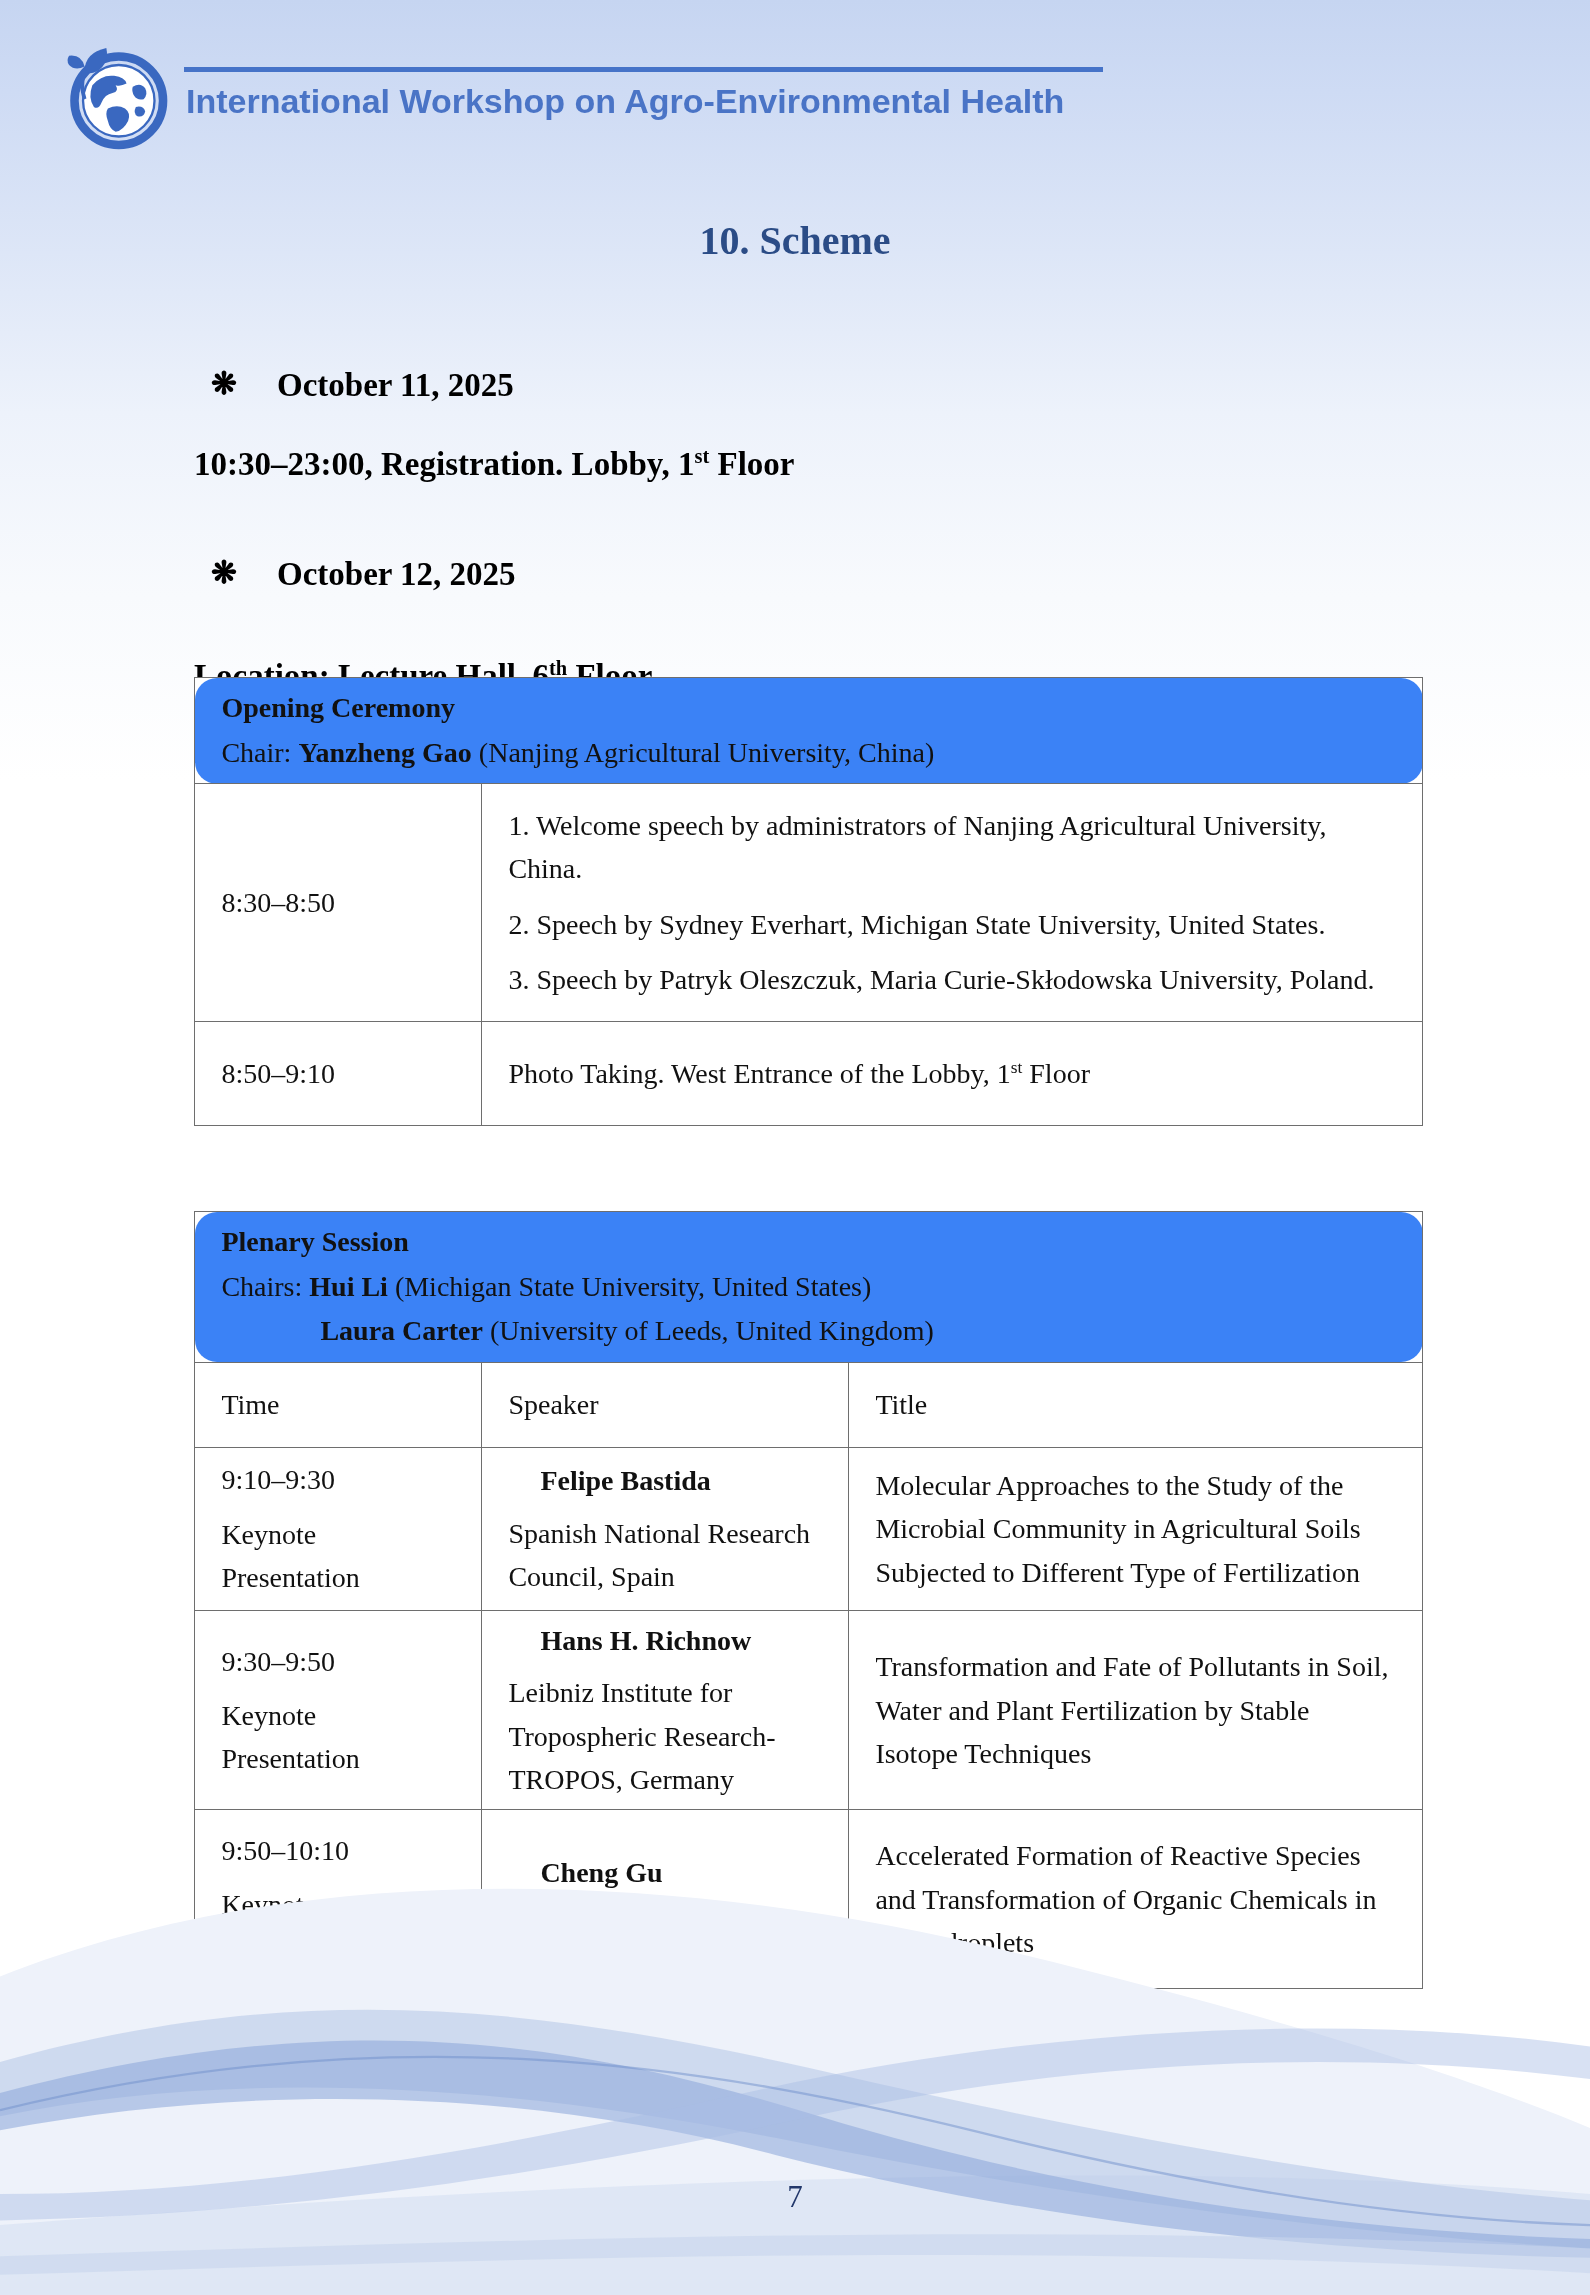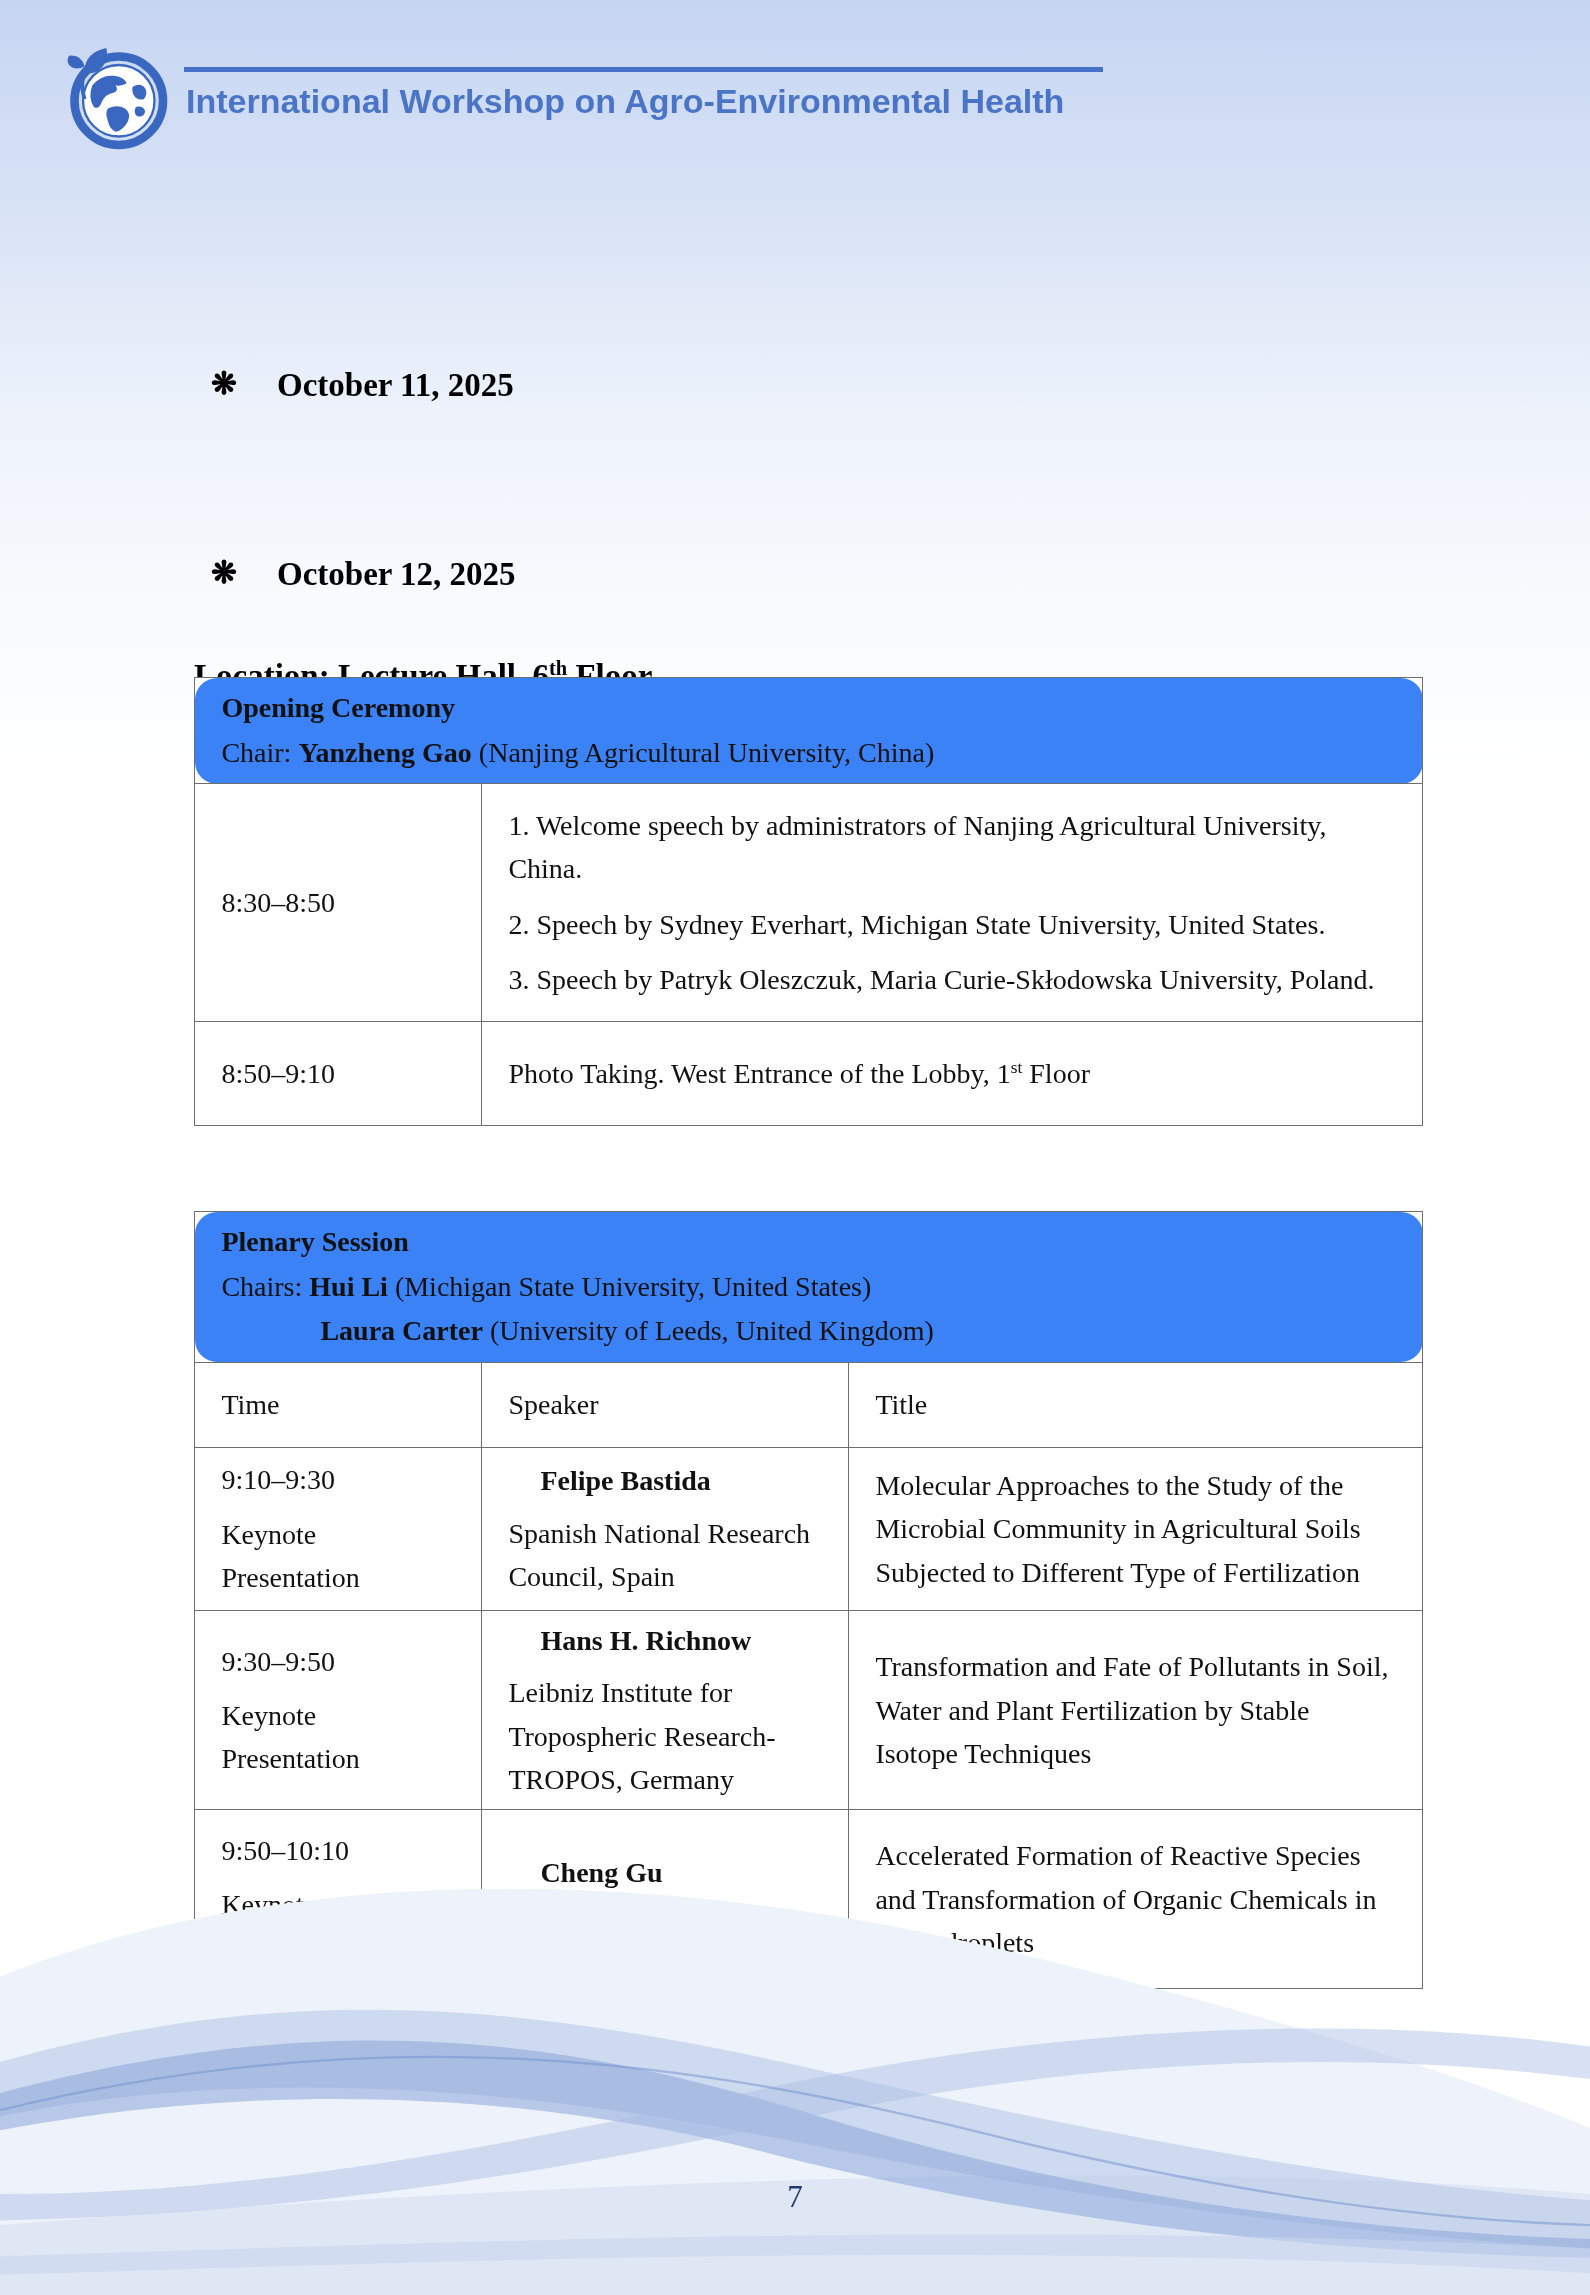--- a/index.html
+++ b/index.html
@@ -83,25 +83,27 @@
       <path d="M100 90 Q110 88 112 96 Q110 104 102 102 Q96 98 100 90 Z" fill="#3a68c0"></path>
 
       <path d="M34 44 Q34 20 62 14 Q66 34 50 44 Q40 49 34 44 Z" fill="#3a68c0"></path>
       <path d="M14 24 Q30 22 34 38 Q22 44 14 36 Q10 30 14 24 Z" fill="#3a68c0"></path>
       <path d="M34 42 Q28 62 34 80" fill="none" stroke="#3a68c0" stroke-width="5"></path>
     </svg>
     <div class="hdr-rule"></div>
     <div class="hdr-title">International Workshop on Agro-Environmental Health</div>
   </div>
 
+  <div class="scheme-title">10. Scheme</div>
 
   <div class="day-head day1">
     <span class="star">❋</span>
     <span>October 11, 2025</span>
   </div>
+  <div class="bold-line reg-line"><span>10:30–23:00, Registration. Lobby, 1</span><sup class="ord">st</sup><span> Floor</span></div>
 
   <div class="day-head day2">
     <span class="star">❋</span>
     <span>October 12, 2025</span>
   </div>
   <div class="bold-line loc-line"><span>Location: Lecture Hall, 6</span><sup class="ord">th</sup><span> Floor</span></div>
 
   <table class="sched opening-tbl">
     <colgroup>
         <col class="c-time">

